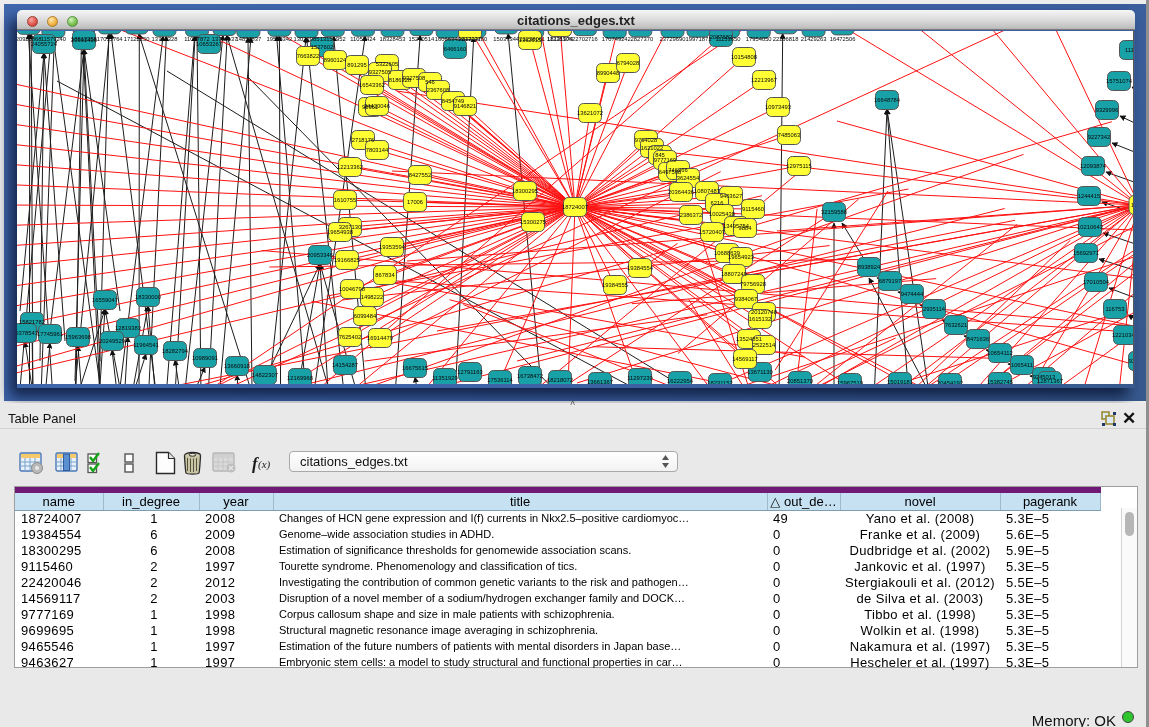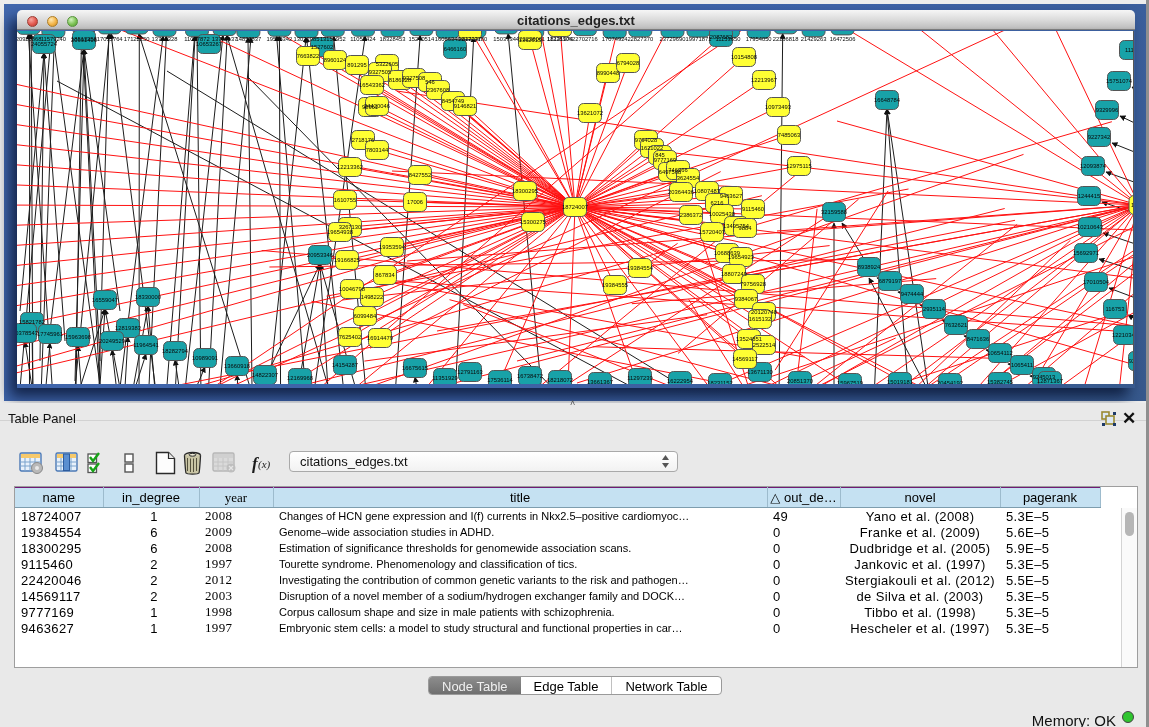--- a/index.html
+++ b/index.html
@@ -6,31 +6,31 @@
 #rightstrip{position:absolute;right:0;top:0;width:3px;height:727px;background:#8f8f8f;}
 #win{position:absolute;left:17px;top:10px;width:1118px;height:378px;box-shadow:-7px 9px 14px rgba(8,20,50,0.8);border-radius:5px 5px 0 0;}
 #titlebar{position:absolute;left:0;top:0;width:1118px;height:20px;border-radius:5px 5px 0 0;background:linear-gradient(#f6f6f6,#d9d9d9 55%,#c2c2c2 90%,#b5b5b5);border-bottom:1px solid #7c7c7c;}
 #titlebar .title{position:absolute;left:0;right:0;top:3px;text-align:center;font-size:13px;font-weight:bold;color:#222;}
 .tl{position:absolute;top:5.5px;width:11px;height:11px;border-radius:50%;}
 #tl-r{left:10px;background:radial-gradient(circle at 35% 30%,#f7a7a0,#e25a50 55%,#b33a31);border:0.5px solid #9c3c33;}
 #tl-y{left:30px;background:radial-gradient(circle at 35% 30%,#ffe9b3,#f3b548 55%,#c98c28);border:0.5px solid #ad7d25;}
 #tl-g{left:50px;background:radial-gradient(circle at 35% 30%,#d2f3c0,#7ec356 55%,#529a33);border:0.5px solid #57923c;}
 #canvas{position:absolute;left:0;top:21px;width:1117px;height:353px;background:#fff;overflow:hidden;border-right:1px solid #555;}
 #tablepanel{position:absolute;left:0;top:403px;width:1146px;height:324px;background:#e9e9e9;}
-#tp-head{position:absolute;left:0;top:0;width:1146px;height:18px;border-bottom:1px solid #d2d2d2;text-align:center;}
+#tp-head{position:absolute;left:0;top:0;width:1146px;height:26px;border-bottom:1px solid #d2d2d2;text-align:center;}
 #tp-head .lbl{position:absolute;left:8px;top:8px;font-size:13px;color:#111;}
 #tp-x{position:absolute;left:1122px;top:5px;font-size:17px;font-weight:bold;color:#111;}
 #toolbar{position:absolute;left:0;top:32px;width:1146px;height:50px;}
 #combo{position:absolute;left:289px;top:16px;width:389px;height:21px;background:linear-gradient(#ffffff,#f2f2f2);border:1px solid #a9a9a9;border-radius:4px;font-size:13px;color:#111;line-height:19px;padding-left:10px;}
 #combo .step{position:absolute;right:7px;top:2px;}
 #tablebox{position:absolute;left:14px;top:83px;width:1124px;height:182px;background:#fff;border:1px solid #9e9e9e;}
 table{border-collapse:collapse;table-layout:fixed;width:1075px;font-size:13px;}
-th{background:#c5e1f2;border-right:1px solid #9dbbcd;border-top:1px solid #701a75;border-bottom:1px solid #7e9dae;font-weight:normal;font-size:13px;height:20px;padding:0;color:#000;}
+th{background:#c5e1f2;border-right:1px solid #9dbbcd;border-top:6px solid #701a75;border-bottom:1px solid #7e9dae;font-weight:normal;font-size:13px;height:20px;padding:0;color:#000;}
 td{height:16px;padding:0 0 0 6px;white-space:nowrap;overflow:hidden;color:#000;letter-spacing:0.35px;}
-.c1{width:88px;} .c2{width:96px;text-align:center;} .c3{width:74px;font-family:Liberation Serif, serif;} .c4{width:494px;} td.c4{font-size:11px;letter-spacing:0;} .c5{width:73px;} .c6{width:160px;text-align:center;padding:0;} .c7{width:100px;}
+.c1{width:88px;} .c2{width:96px;text-align:center;} .c3{width:74px;} .c4{width:494px;} td.c4{font-size:11px;letter-spacing:0;} .c5{width:73px;} .c6{width:160px;text-align:center;padding:0;} .c7{width:100px;}
 #vscroll{position:absolute;right:0;top:21px;width:16px;height:159px;border-left:1px solid #d4d4d4;background:#fafafa;}
 #vthumb{position:absolute;left:3px;top:4px;width:9px;height:24px;border-radius:5px;background:#b6b6b6;}
 #tabs{position:absolute;left:428px;top:273px;height:19px;display:flex;border:1px solid #9a9a9a;border-radius:4px;overflow:hidden;background:#fff;font-size:13px;}
 #tabs div{padding:1px 13px 0;line-height:17px;}
 #tab-node{background:linear-gradient(#8d8d8d,#6f6f6f);color:#f0f0f0;}
 #tab-edge{border-right:1px solid #c0c0c0;}
 #memory{position:absolute;right:30px;top:309px;font-size:15px;color:#111;}
 #memdot{position:absolute;right:12px;top:308px;width:12px;height:12px;border-radius:50%;background:#2fc52f;border:1.5px solid #444;}
 #divider-grip{position:absolute;left:570px;top:398px;color:#555;font-size:9px;}
 </style></head>
@@ -773,21 +773,21 @@
             <td class="c5">0</td>
             <td class="c6">Franke et al. (2009)</td>
             <td class="c7">5.6E–5</td>
           </tr>
 <tr>
             <td class="c1">18300295</td>
             <td class="c2">6</td>
             <td class="c3">2008</td>
             <td class="c4">Estimation of significance thresholds for genomewide association scans.</td>
             <td class="c5">0</td>
-            <td class="c6">Dudbridge et al. (2005)</td>
+            <td class="c6">Dudbridge et al. (2002)</td>
             <td class="c7">5.9E–5</td>
           </tr>
 <tr>
             <td class="c1">9115460</td>
             <td class="c2">2</td>
             <td class="c3">1997</td>
             <td class="c4">Tourette syndrome. Phenomenology and classification of tics.</td>
             <td class="c5">0</td>
             <td class="c6">Jankovic et al. (1997)</td>
             <td class="c7">5.3E–5</td>
@@ -813,34 +813,47 @@
 <tr>
             <td class="c1">9777169</td>
             <td class="c2">1</td>
             <td class="c3">1998</td>
             <td class="c4">Corpus callosum shape and size in male patients with schizophrenia.</td>
             <td class="c5">0</td>
             <td class="c6">Tibbo et al. (1998)</td>
             <td class="c7">5.3E–5</td>
           </tr>
 <tr>
+            <td class="c1">9699695</td>
+            <td class="c2">1</td>
+            <td class="c3">1998</td>
+            <td class="c4">Structural magnetic resonance image averaging in schizophrenia.</td>
+            <td class="c5">0</td>
+            <td class="c6">Wolkin et al. (1998)</td>
+            <td class="c7">5.3E–5</td>
+          </tr>
+<tr>
+            <td class="c1">9465546</td>
+            <td class="c2">1</td>
+            <td class="c3">1997</td>
+            <td class="c4">Estimation of the future numbers of patients with mental disorders in Japan base…</td>
+            <td class="c5">0</td>
+            <td class="c6">Nakamura et al. (1997)</td>
+            <td class="c7">5.3E–5</td>
+          </tr>
+<tr>
             <td class="c1">9463627</td>
             <td class="c2">1</td>
             <td class="c3">1997</td>
             <td class="c4">Embryonic stem cells: a model to study structural and functional properties in car…</td>
             <td class="c5">0</td>
             <td class="c6">Hescheler et al. (1997)</td>
             <td class="c7">5.3E–5</td>
           </tr>
     </tbody>
       </table>
     <div id="vscroll">
         <div id="vthumb"></div>
       </div>
   </div>
-  <div id="tabs">
-      <div id="tab-node">Node Table</div>
-      <div id="tab-edge">Edge Table</div>
-      <div id="tab-net">Network Table</div>
-    </div>
   <div id="memory">Memory: OK</div>
     <div id="memdot"></div>
 </div>
 <div id="divider-grip">˄</div>
 </body></html>

